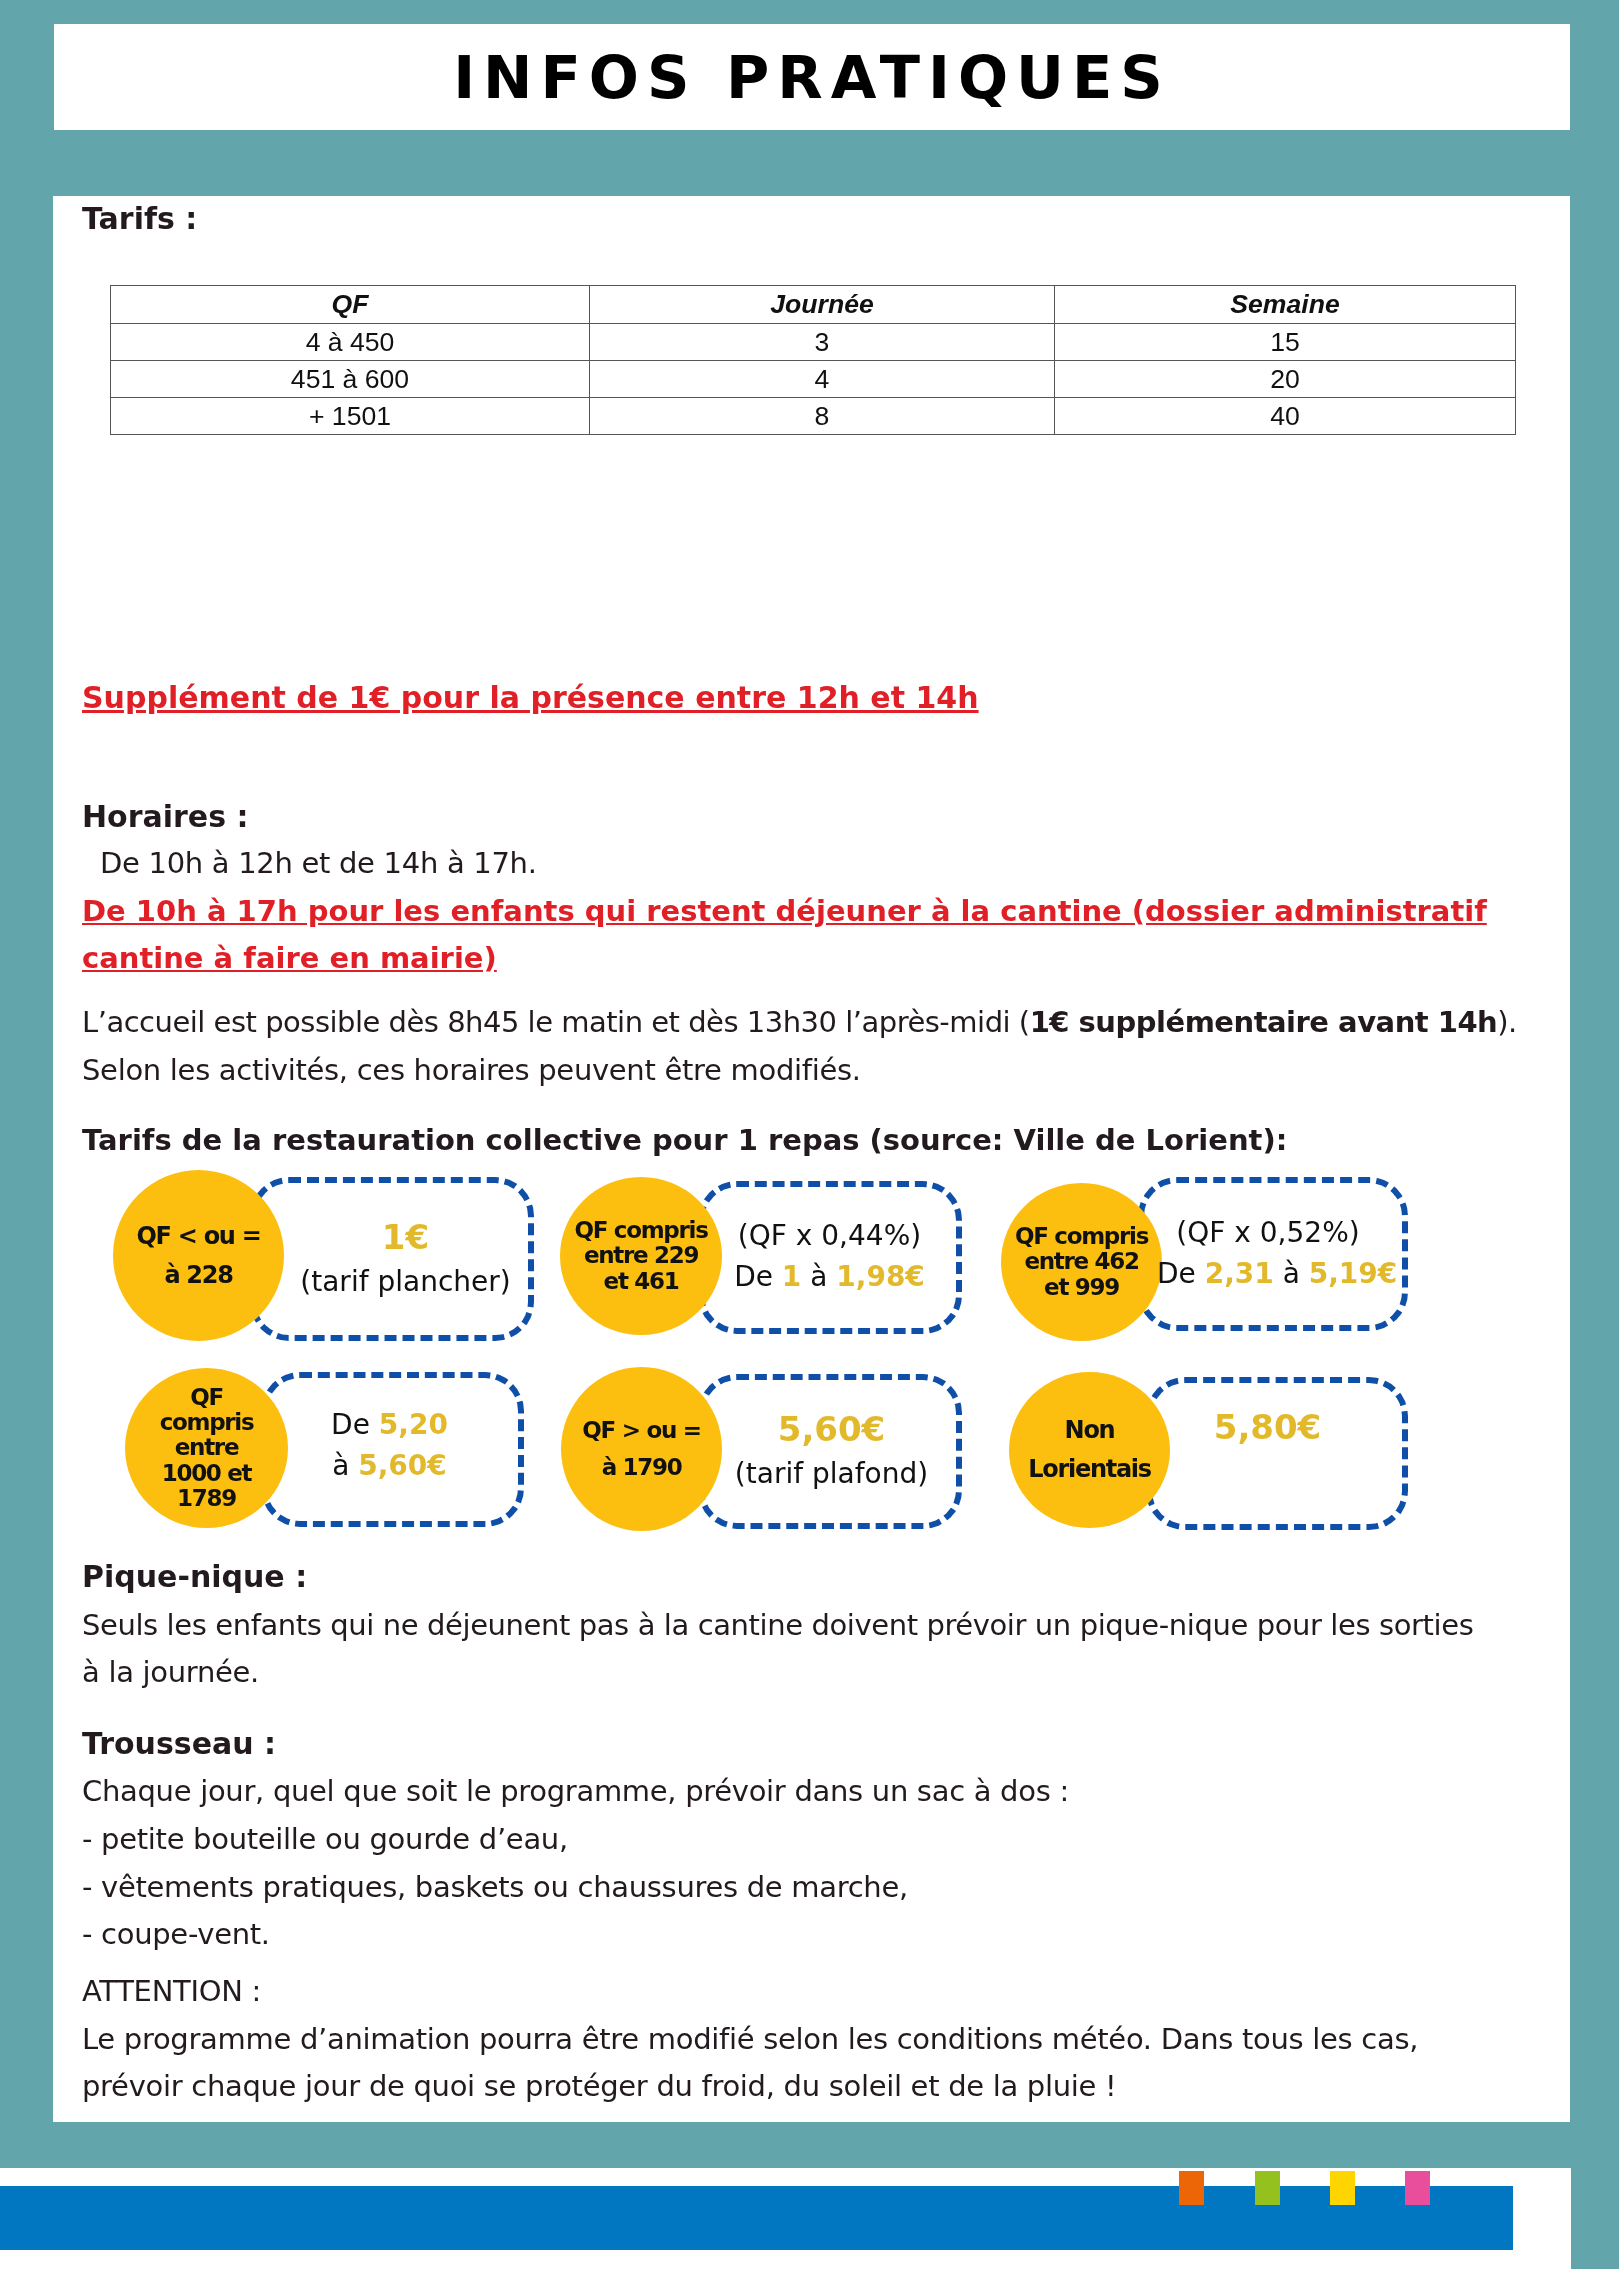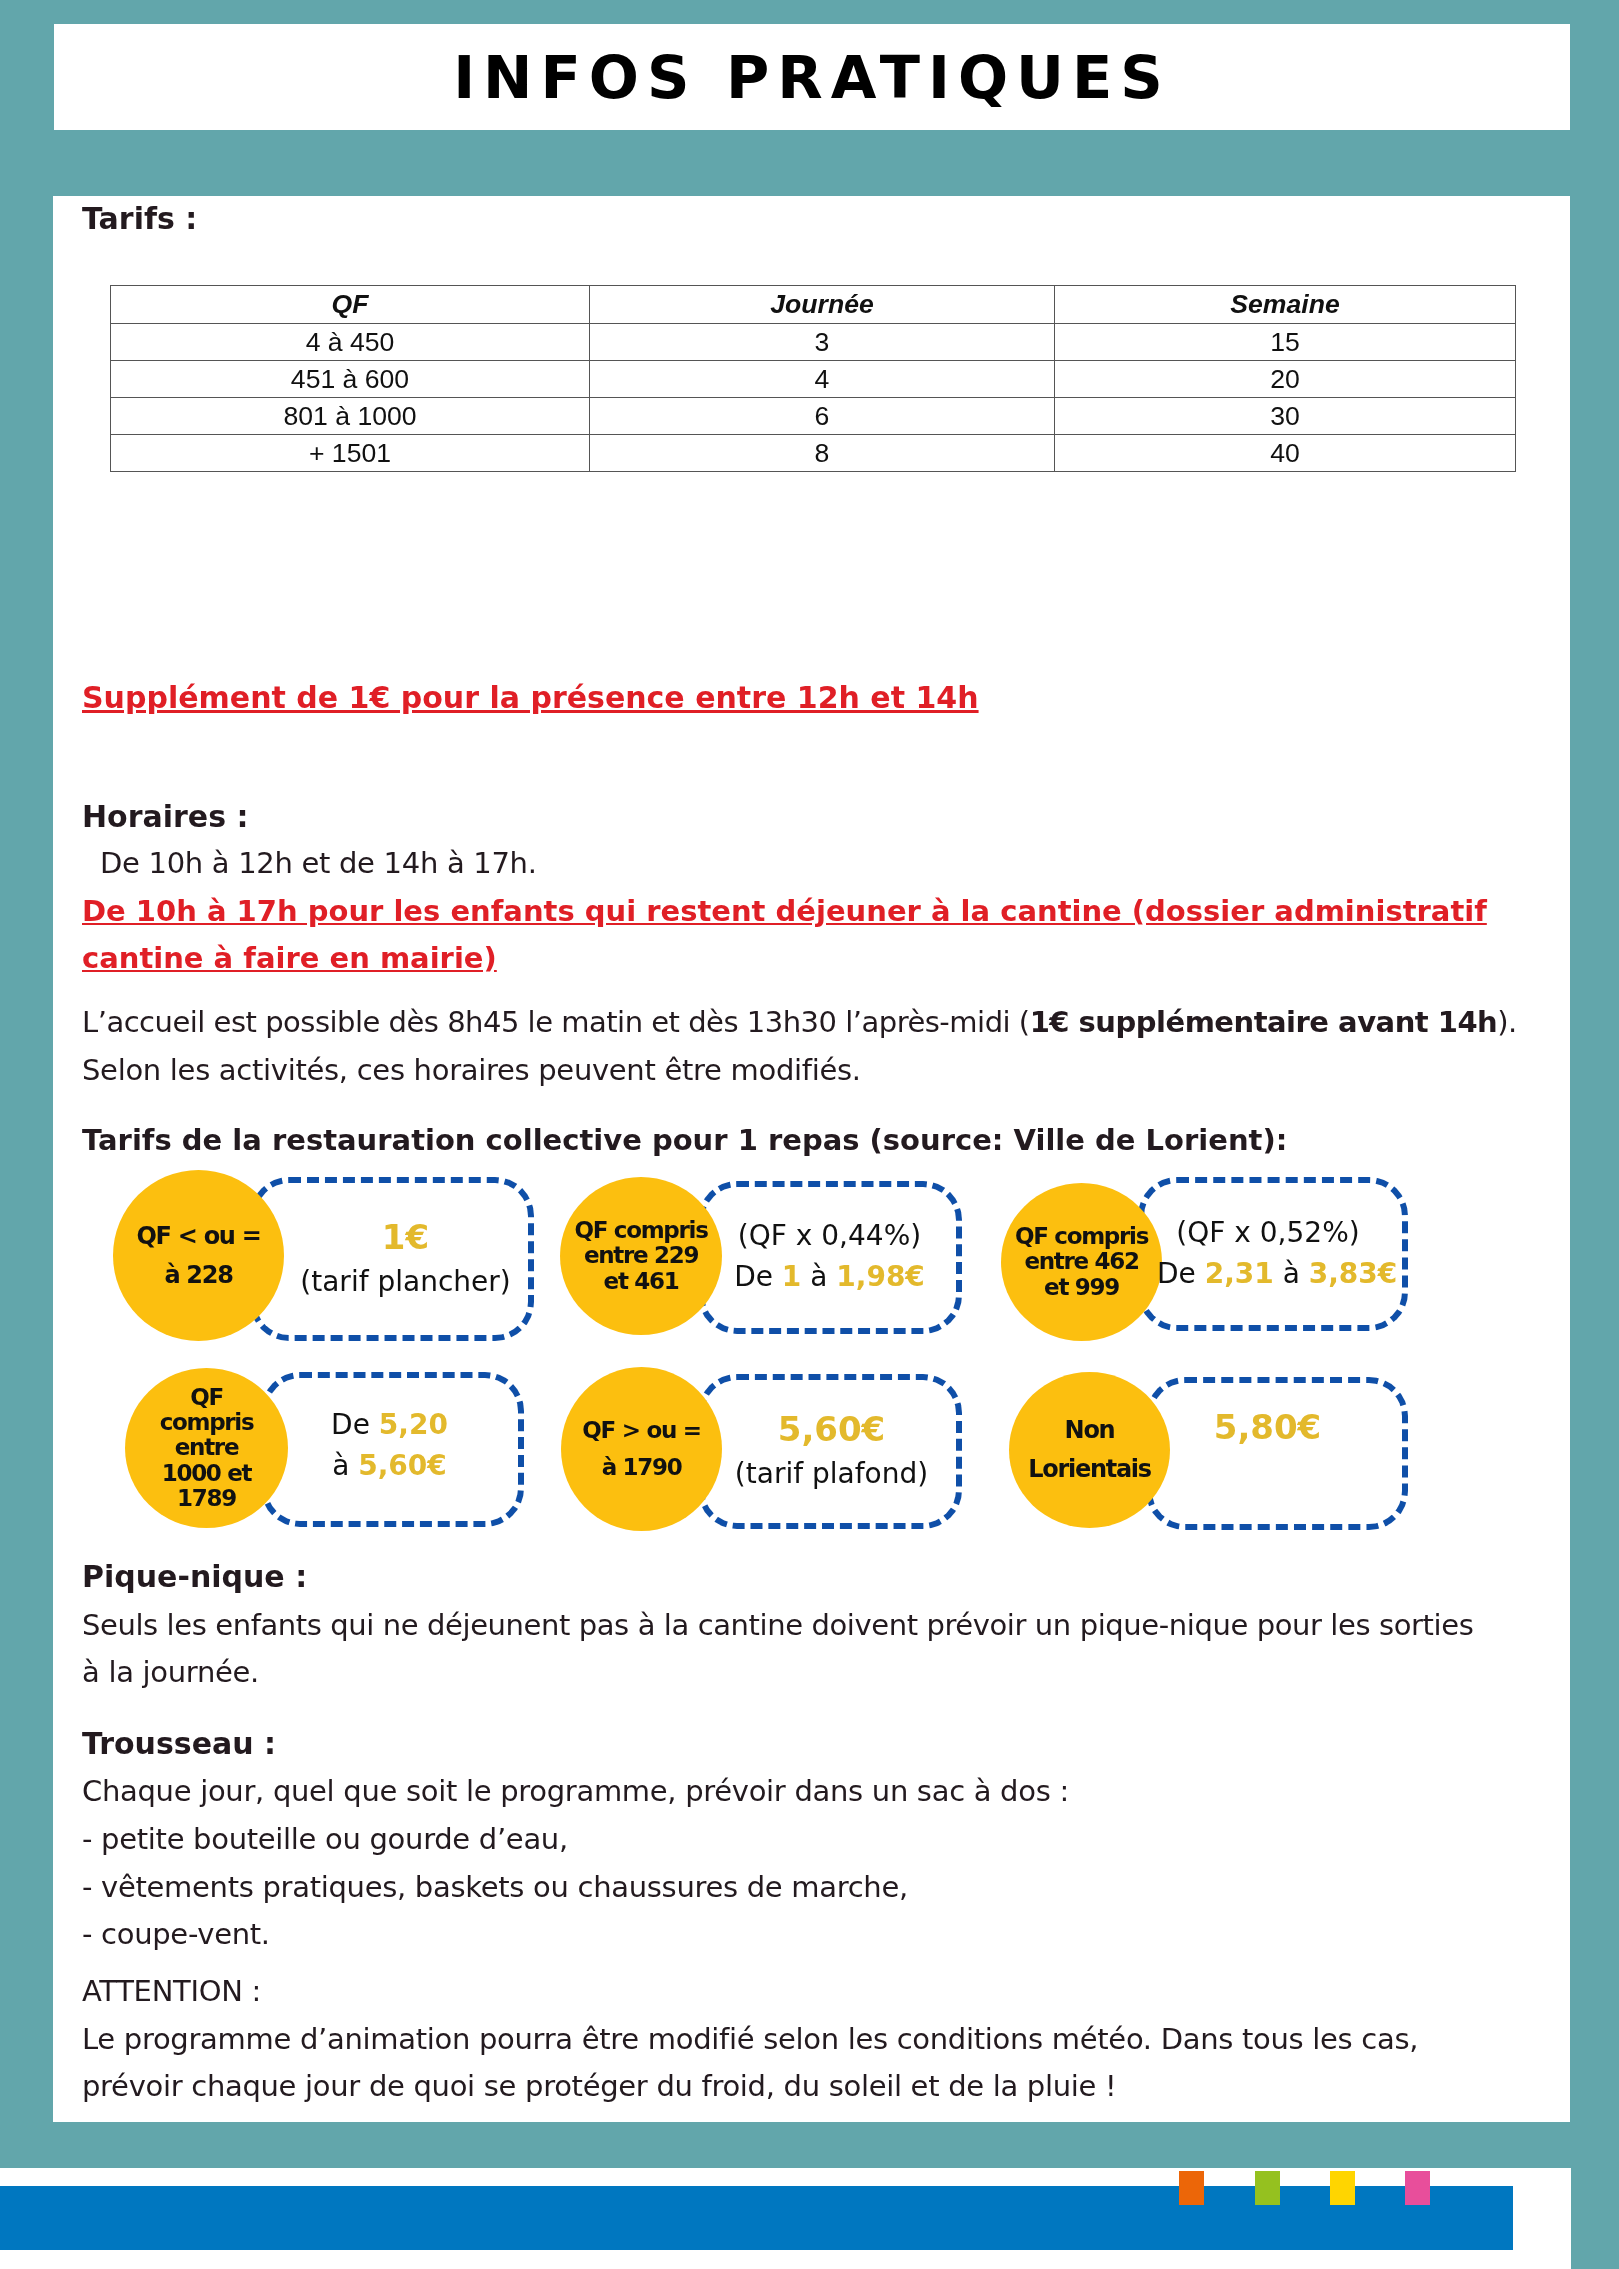--- a/index.html
+++ b/index.html
@@ -90,25 +90,20 @@
       <td>4 à 450</td>
       <td>3</td>
       <td>15</td>
     </tr>
     <tr>
       <td>451 à 600</td>
       <td>4</td>
       <td>20</td>
     </tr>
     <tr>
-      <td>801 à 1000</td>
-      <td>6</td>
-      <td>30</td>
-    </tr>
-    <tr>
       <td>+ 1501</td>
       <td>8</td>
       <td>40</td>
     </tr>
   </tbody>
 </table>
 
 <div class="abs h red" style="left:82px;top:683px;">Supplément de 1€ pour la présence entre 12h et 14h</div>
 
 <div class="abs h" style="left:82px;top:802px;">Horaires :</div>
@@ -142,21 +137,21 @@
 </div>
 
 <div class="box" style="left:1138px;top:1177px;width:270px;height:154px;"></div>
 <div class="circle" style="left:1001px;top:1183px;width:161px;height:158px;font-size:23px;">
   <span>QF compris</span>
   <span>entre 462</span>
   <span>et 999</span>
 </div>
 <div class="box-text" style="left:1157px;top:1213px;width:222px;">
   <div>(QF x 0,52%)</div>
-  <div><span>De </span><span class="gold">2,31</span><span> à </span><span class="gold">3,83€</span></div>
+  <div><span>De </span><span class="gold">2,31</span><span> à </span><span class="gold">5,19€</span></div>
 </div>
 
 <div class="box" style="left:261px;top:1372px;width:263px;height:155px;"></div>
 <div class="circle" style="left:125px;top:1368px;width:163px;height:160px;font-size:23px;">
   <span>QF</span>
   <span>compris</span>
   <span>entre</span>
   <span>1000 et</span>
   <span>1789</span>
 </div>

